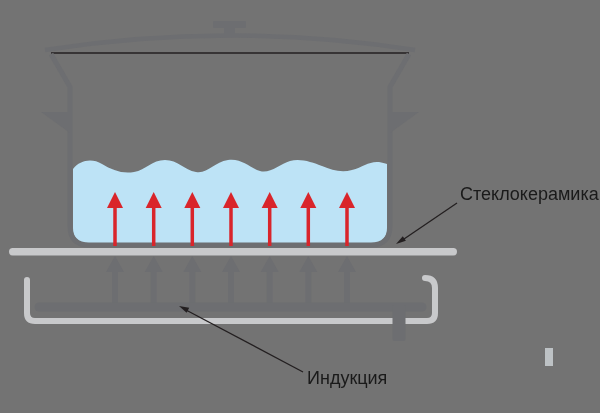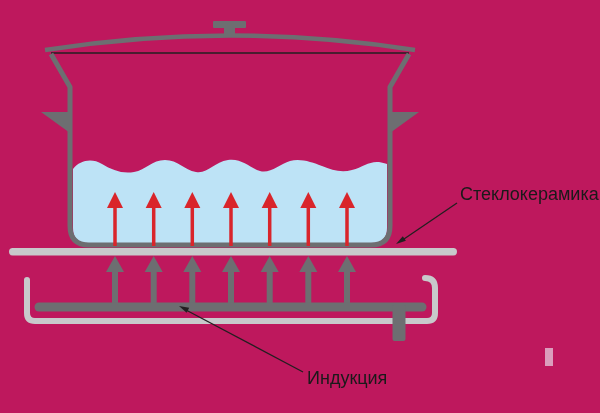--- a/index.html
+++ b/index.html
@@ -1,16 +1,16 @@
 <!DOCTYPE html>
 <html><head>
 <meta charset="utf-8">
 <style>
   html,body{margin:0;padding:0;background:#fff;}
-  .stage{position:relative;width:600px;height:413px;background:#be185d;overflow:hidden;
+  .stage{position:relative;width:600px;height:413px;background:#737373;overflow:hidden;
          font-family:"Liberation Sans", sans-serif;}
   svg text{font-family:"Liberation Sans", sans-serif;font-size:18px;fill:#1a1a1a;}
 </style>
 </head>
 <body>
 
 <div class="stage">
 <svg width="600" height="413" viewBox="0 0 600 413" xmlns="http://www.w3.org/2000/svg">
 
   <path d="M73,169

